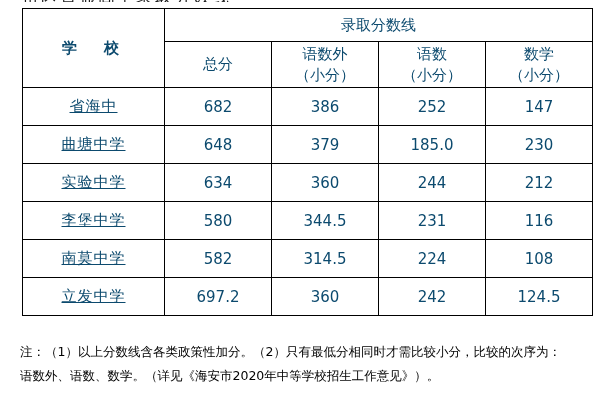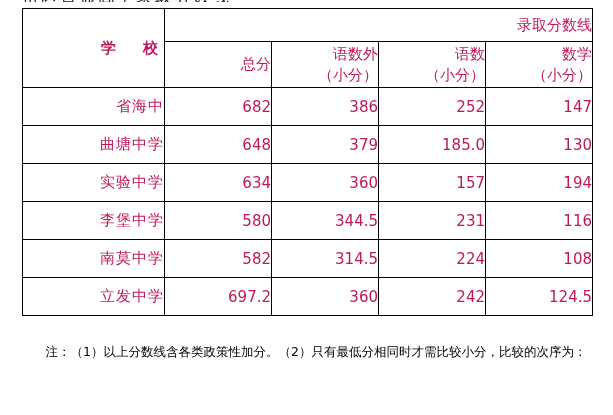--- a/index.html
+++ b/index.html
@@ -33,24 +33,24 @@
   table.score-table {
     position: absolute;
     top: 8px;
     left: 22px;
     width: 570px;
     border-collapse: collapse;
     table-layout: fixed;
   }
   table.score-table td {
     border: 1px solid #000000;
-    text-align: right;
+    text-align: center;
     vertical-align: middle;
     font-size: 15px;
-    color: #be185d;
+    color: #0c4a6e;
     padding: 0;
   }
   td.head-merged {
     height: 32px;
     font-size: 16px;
   }
   td.school-head {
     height: 77px;
     font-size: 16px;
     letter-spacing: 6px;
@@ -62,30 +62,30 @@
     line-height: 1.35;
   }
   td.sub-head .l1 { display: block; }
   td.sub-head .l2 { display: block; }
   td.body-cell {
     height: 37px;
     font-size: 15px;
   }
   td.school-name {
     letter-spacing: 1px;
+    text-decoration: underline;
   }
   .notes {
     position: absolute;
-    left: 27px;
+    left: 20px;
     top: 340px;
     width: 578px;
     font-size: 12.5px;
     line-height: 1.9;
     color: #000000;
-    text-align: center;
   }
   .notes .line {
     white-space: nowrap;
   }
 </style>
 </head>
 <body>
 
 <div id="page">
 
@@ -128,28 +128,28 @@
         <td class="body-cell">682</td>
         <td class="body-cell">386</td>
         <td class="body-cell">252</td>
         <td class="body-cell">147</td>
       </tr>
       <tr>
         <td class="body-cell school-name">曲塘中学</td>
         <td class="body-cell">648</td>
         <td class="body-cell">379</td>
         <td class="body-cell">185.0</td>
-        <td class="body-cell">130</td>
+        <td class="body-cell">230</td>
       </tr>
       <tr>
         <td class="body-cell school-name">实验中学</td>
         <td class="body-cell">634</td>
         <td class="body-cell">360</td>
-        <td class="body-cell">157</td>
-        <td class="body-cell">194</td>
+        <td class="body-cell">244</td>
+        <td class="body-cell">212</td>
       </tr>
       <tr>
         <td class="body-cell school-name">李堡中学</td>
         <td class="body-cell">580</td>
         <td class="body-cell">344.5</td>
         <td class="body-cell">231</td>
         <td class="body-cell">116</td>
       </tr>
       <tr>
         <td class="body-cell school-name">南莫中学</td>
@@ -163,15 +163,16 @@
         <td class="body-cell">697.2</td>
         <td class="body-cell">360</td>
         <td class="body-cell">242</td>
         <td class="body-cell">124.5</td>
       </tr>
     </tbody>
   </table>
 
   <div class="notes">
     <div class="line">注：（1）以上分数线含各类政策性加分。（2）只有最低分相同时才需比较小分，比较的次序为：</div>
+    <div class="line">语数外、语数、数学。（详见《海安市2020年中等学校招生工作意见》）。</div>
   </div>
 
 </div>
 
 </body></html>

